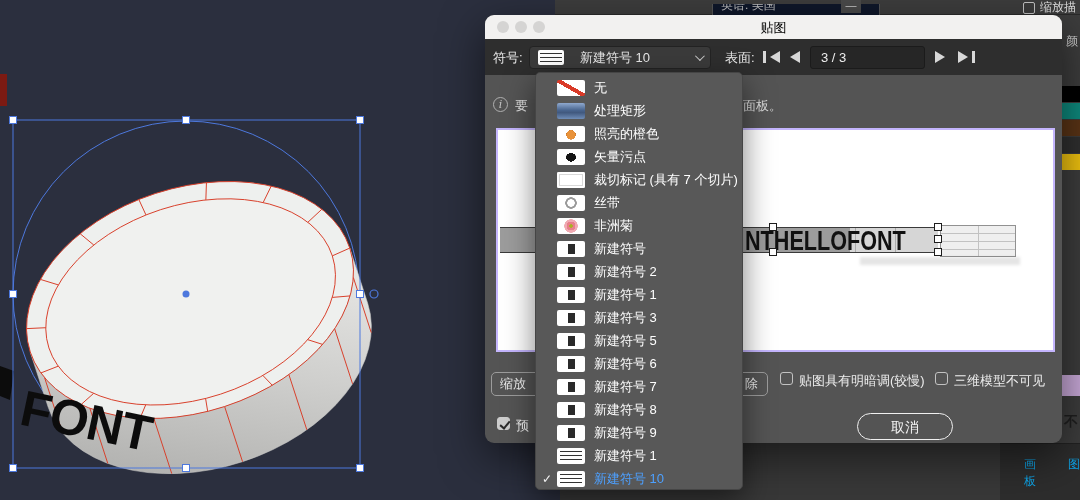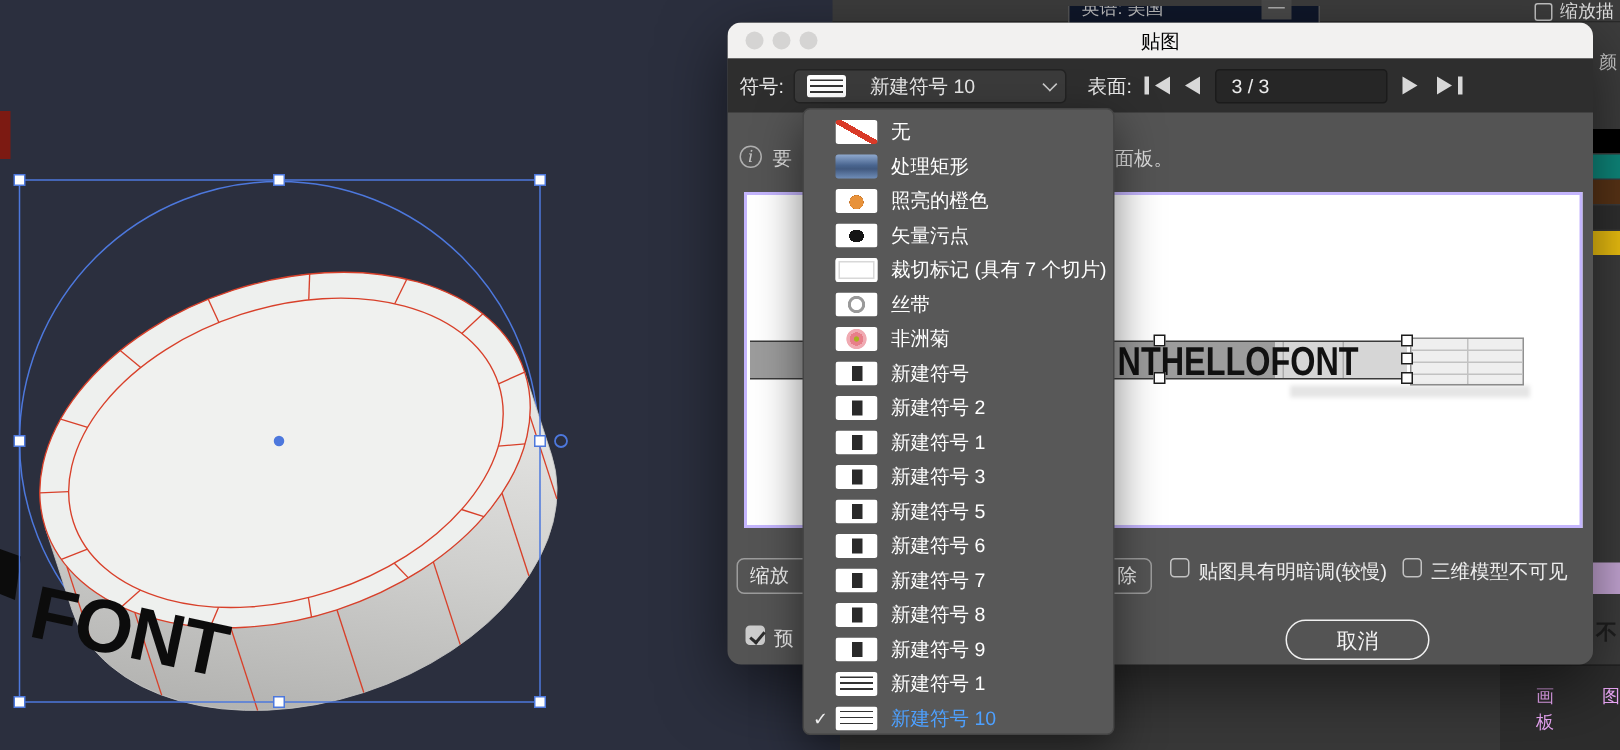--- a/index.html
+++ b/index.html
@@ -22,21 +22,21 @@
   .rp-title { position:absolute; left:26px; top:18px; color:#cccccc; font-size:12px; }
   .rp-swatches { position:absolute; left:15px; top:71px; width:25px; }
   .rp-swatch { width:25px; height:16px; margin-bottom:1px; }
   .rp-chevrons { position:absolute; left:16px; top:188px; color:#9a9a9a; font-size:12px; letter-spacing:-2px; }
   .rp-dots { position:absolute; left:12px; top:212px; color:#808080; font-size:10px; letter-spacing:3px; }
   .rp-lavender { position:absolute; left:22px; top:360px; width:18px; height:21px; background:#c9a9d9; }
   .rp-char { position:absolute; left:24px; top:398px; color:#1f1f1f; font-size:14px; font-weight:bold; }
 
   
   .brpanel { position:absolute; left:1000px; top:443px; width:80px; height:57px; background:#2d2d2d; border-top:1px solid #222; }
-  .brpanel .tabs { position:absolute; left:0; top:12px; width:100%; display:flex; gap:22px; padding-left:24px; color:#f0abfc; font-size:12px; }
+  .brpanel .tabs { position:absolute; left:0; top:12px; width:100%; display:flex; gap:22px; padding-left:24px; color:#0ea5e9; font-size:12px; }
 
   
   .dialog { position:absolute; left:485px; top:15px; width:577px; height:428px; background:#545454; border-radius:9px; box-shadow:0 14px 44px rgba(0,0,0,.55); overflow:hidden; z-index:5; }
   .titlebar { position:relative; height:24px; background:#f2f1f0; }
   .titlebar .dot { position:absolute; top:6px; width:12px; height:12px; border-radius:50%; background:#d5d4d3; }
   .titlebar .title { position:absolute; width:100%; text-align:center; top:4px; font-size:13px; color:#000000; }
 
   .ctrlstrip { position:absolute; left:0; top:24px; width:100%; height:36px; background:#2e2e2e; color:#e8e8e8; font-size:13px; }
   .lbl { position:absolute; top:10px; }
   .symbol-select { position:absolute; left:44px; top:7px; width:182px; height:23px; background:#3b3b3b; border:1px solid #232323; border-radius:4px; display:flex; align-items:center; padding:0 8px; gap:7px; }

